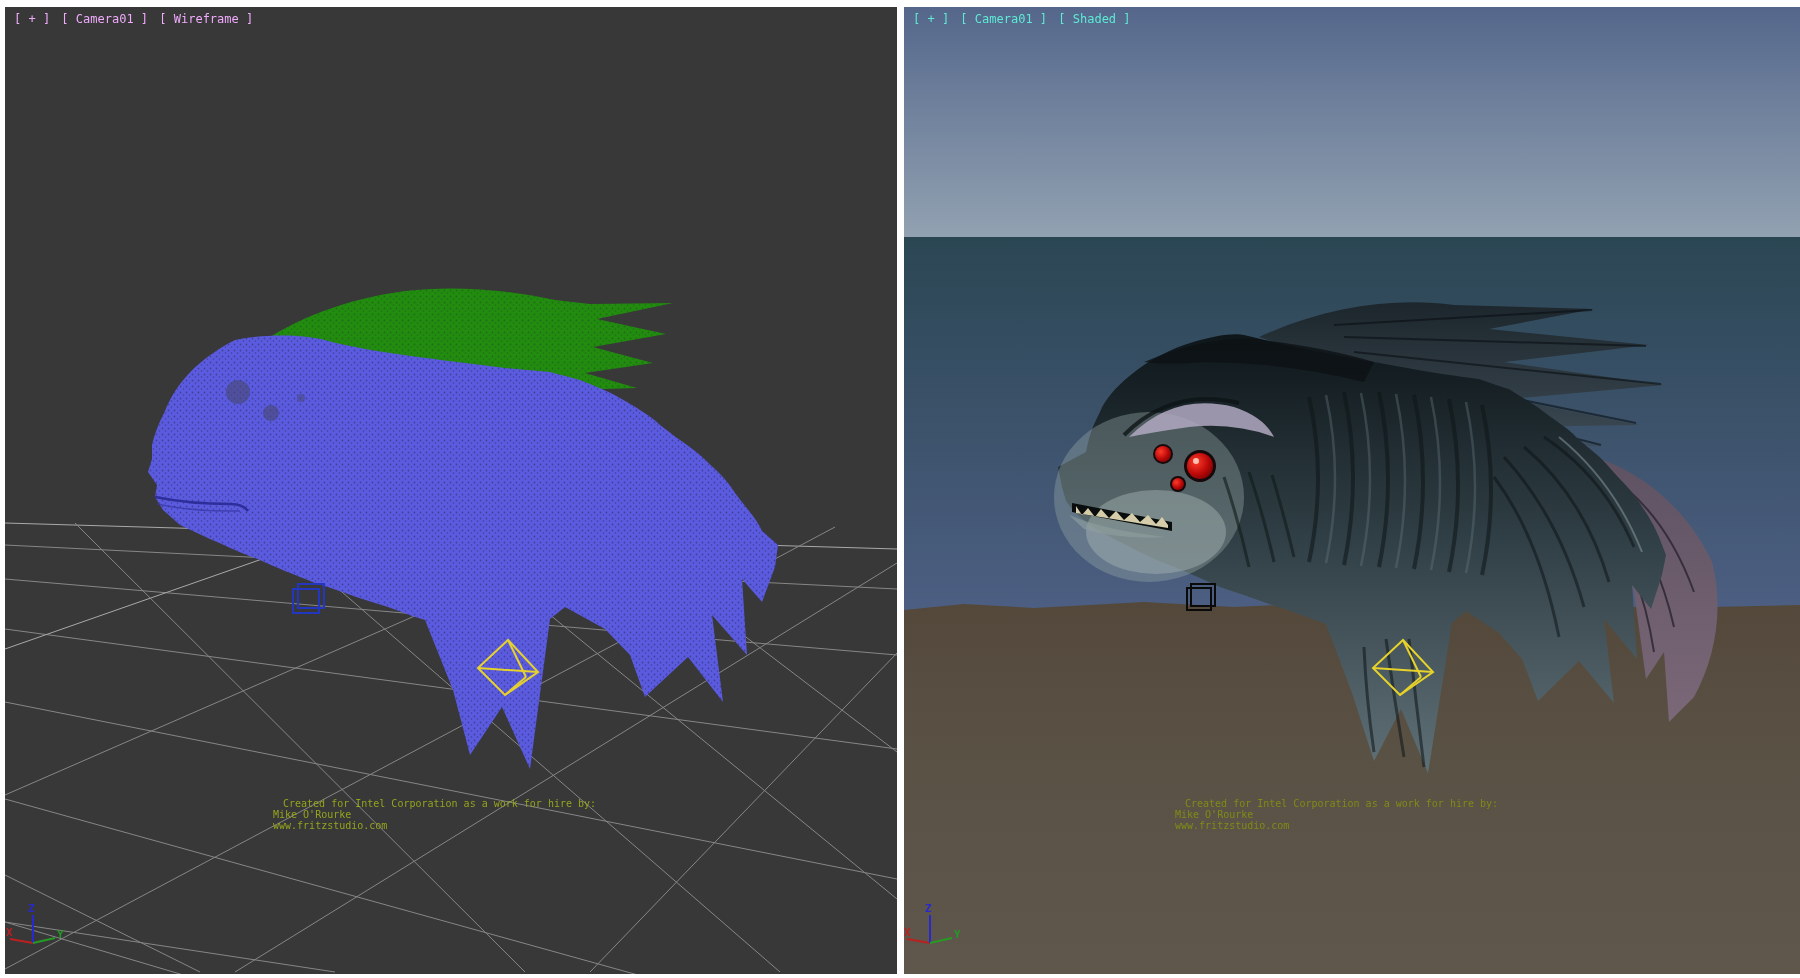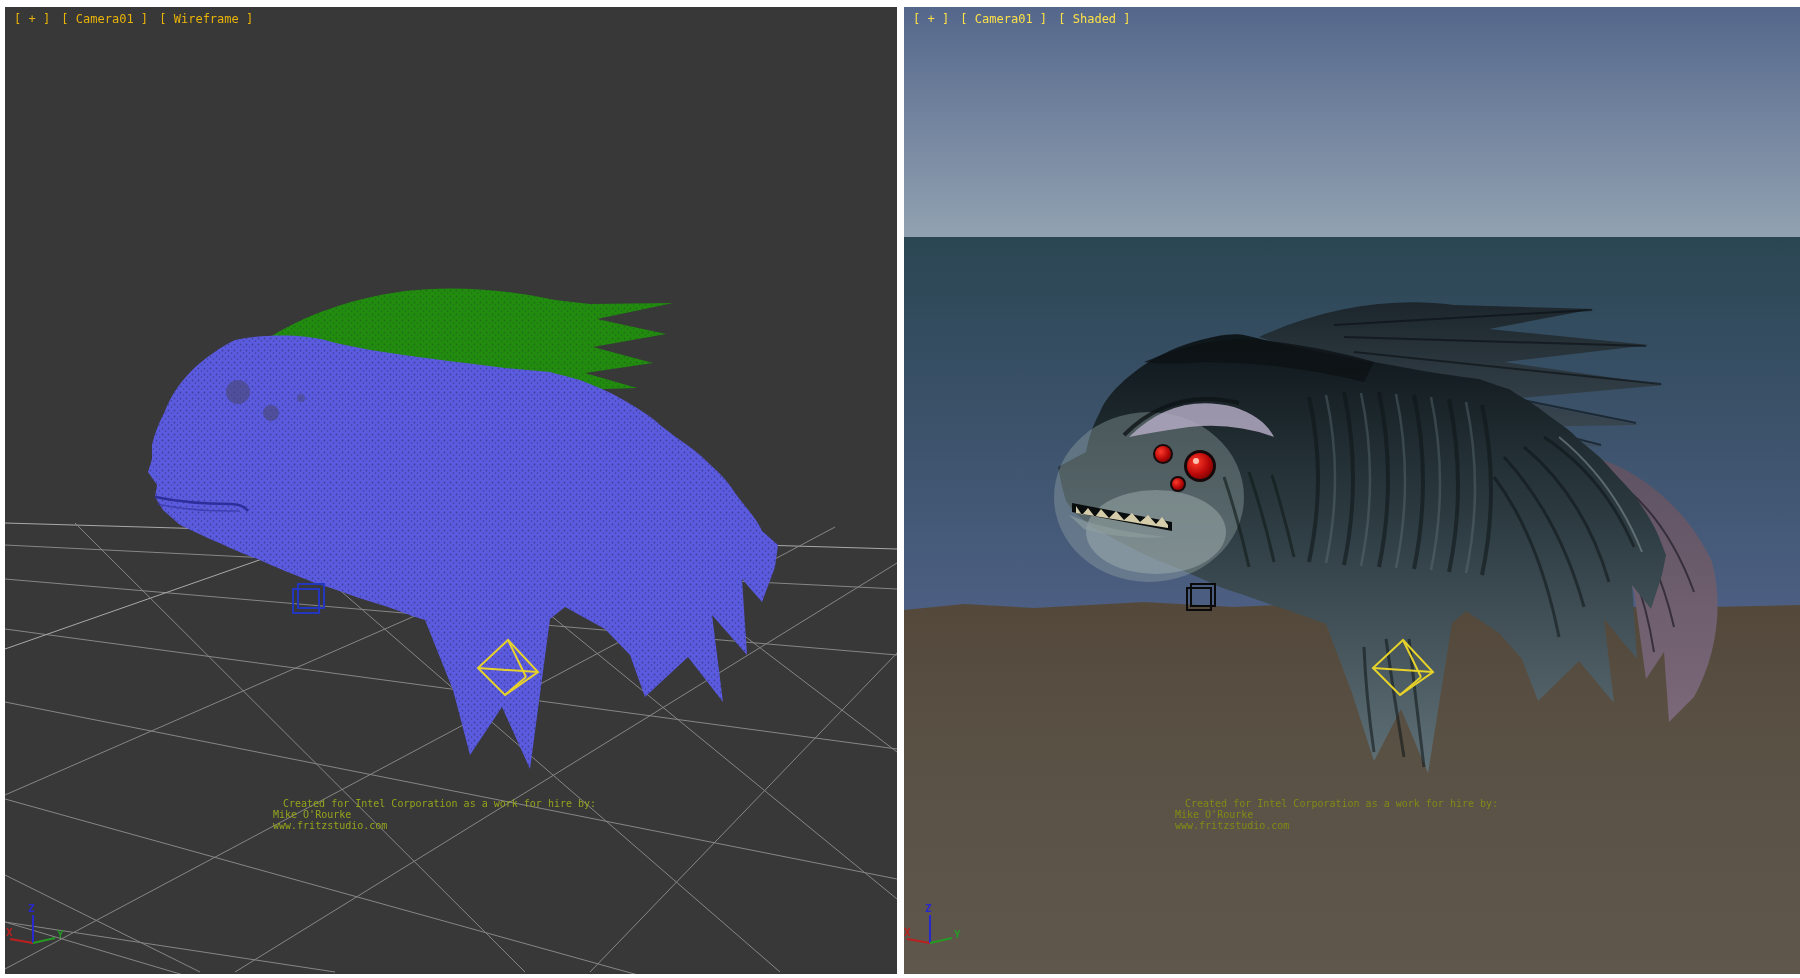--- a/index.html
+++ b/index.html
@@ -5,22 +5,22 @@
   html,body{margin:0;padding:0;background:#ffffff;}
   body{width:1800px;height:978px;position:relative;overflow:hidden;
        font-family:"Liberation Sans",sans-serif;}
   .viewport{position:absolute;top:7px;height:967px;overflow:hidden;}
   .vp-left{left:5px;width:892px;background:#383838;}
   .vp-right{left:904px;width:896px;background:#55678b;}
   .splitter{position:absolute;left:897px;top:0;width:7px;height:978px;background:#ffffff;}
   .vp-svg{position:absolute;left:0;top:0;}
   .vp-label{position:absolute;left:9px;top:5px;font-family:"DejaVu Sans Mono",monospace;
             font-size:12px;letter-spacing:0;white-space:nowrap;}
-  .vp-left .vp-label{color:#eab308;}
-  .vp-right .vp-label{color:#fde047;}
+  .vp-left .vp-label{color:#f0abfc;}
+  .vp-right .vp-label{color:#5eead4;}
   .vp-label span{margin-right:4px;cursor:pointer;}
   .watermark{position:absolute;font-family:"DejaVu Sans Mono",monospace;font-weight:normal;
              font-size:10px;line-height:11px;white-space:nowrap;}
   .vp-left .watermark{left:268px;top:791px;color:#95a31d;}
   .vp-right .watermark{left:271px;top:791px;color:#7e8c15;}
   .watermark .wl1{padding-left:10px;}
   .axis-label{font-family:"DejaVu Sans Mono",monospace;font-size:11px;font-weight:bold;}
 </style>
 </head>
 <body>

